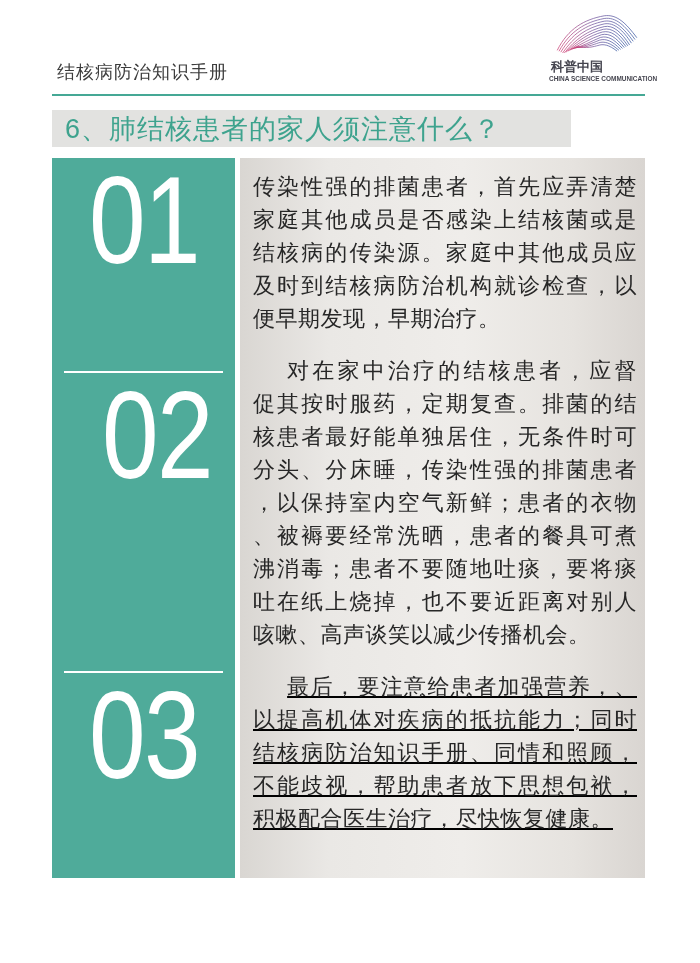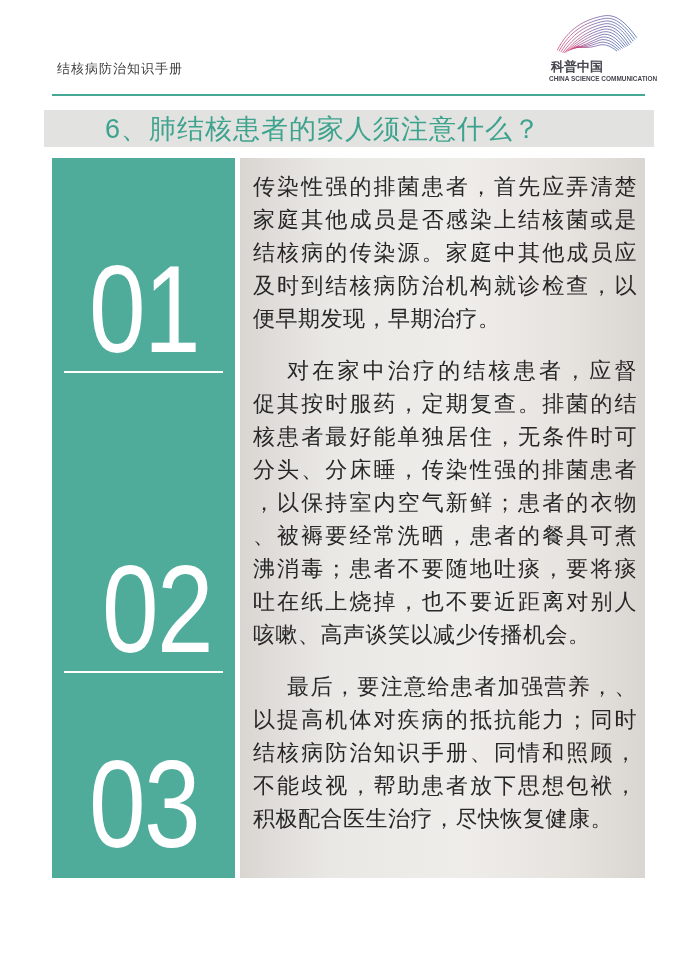--- a/index.html
+++ b/index.html
@@ -2,64 +2,64 @@
 <html><head>
 <meta charset="utf-8">
 <style>
   html,body{margin:0;padding:0;background:#fff;}
   .page{
     position:relative;width:700px;height:963px;background:#ffffff;overflow:hidden;
     font-family:"Liberation Sans","DejaVu Sans",sans-serif;
   }
   
   .booklet-title{
-    position:absolute;left:57px;top:60px;font-size:13px;color:#3c3c3c;
+    position:absolute;left:57px;top:60px;font-size:18px;color:#3c3c3c;
     letter-spacing:1px;
   }
   .logo{position:absolute;left:549px;top:5px;width:96px;text-align:right;}
   .logo svg{display:block;width:96px;height:54px;}
   .logo-cn{
     display:flex;justify-content:space-between;width:92px;margin:1px auto 0;
     font-size:13px;font-weight:bold;color:#45454f;line-height:14px;
   }
   .logo-en{
     margin-top:1px;font-size:7px;font-weight:bold;color:#45454f;white-space:nowrap;
     transform:scaleX(.92);transform-origin:left;letter-spacing:0;
   }
   .header-rule{position:absolute;left:52px;top:94px;width:593px;height:2px;background:#45a895;}
   
   .section-bar{
-    position:absolute;left:44px;top:110px;width:562px;height:37px;background:#e2e2e0;
-    display:flex;align-items:center;padding-left:48px;
+    position:absolute;left:52px;top:110px;width:519px;height:37px;background:#e2e2e0;
+    display:flex;align-items:center;
   }
   .section-bar .t{
     padding-left:13px;font-size:27px;color:#3ea38e;letter-spacing:1px;white-space:nowrap;
   }
   
   .content{position:absolute;left:52px;top:158px;width:593px;height:720px;}
   .side{
     position:absolute;left:0;top:0;width:183px;height:720px;background:#4fab9a;
     display:flex;flex-direction:column;
   }
-  .side .sec{display:flex;align-items:flex-end;justify-content:center;}
+  .side .sec{display:flex;align-items:flex-start;justify-content:center;}
   .side .sec.s1{height:213px;}
   .side .sec.s2{height:298px;padding-left:27px;}
   .side .sec.s3{flex:1;padding-bottom:12px;box-sizing:border-box;}
   .side .num{
     color:#ffffff;font-size:124px;font-weight:200;line-height:1;
     transform:scaleX(.82);letter-spacing:-2px;
   }
   .side .divider{height:2px;background:#ffffff;margin:0 12px;}
   .textarea{
     position:absolute;left:188px;top:0;width:405px;height:720px;box-sizing:border-box;
     background:linear-gradient(90deg,#d9d6d2 0%,#eae8e5 22%,#efedea 55%,#e6e3df 82%,#d9d5d1 100%);
     padding:12px 8px 0 13px;
   }
   .para{margin:0 0 19px 0;}
-  .para:last-child{margin-bottom:0;}
+  .para:last-child{margin-bottom:0;text-decoration:underline;}
   .line{
     display:block;font-size:22px;line-height:33px;color:#272727;
     text-align:justify;text-align-last:justify;letter-spacing:.5px;
   }
   .line.first{text-indent:1.55em;}
   .line.last{text-align-last:left;}
   
   .page-ribbon{
     position:absolute;left:0;top:881px;width:138px;height:29px;background:#4fab9a;
     clip-path:polygon(0 0,118px 0,138px 100%,0 100%);

